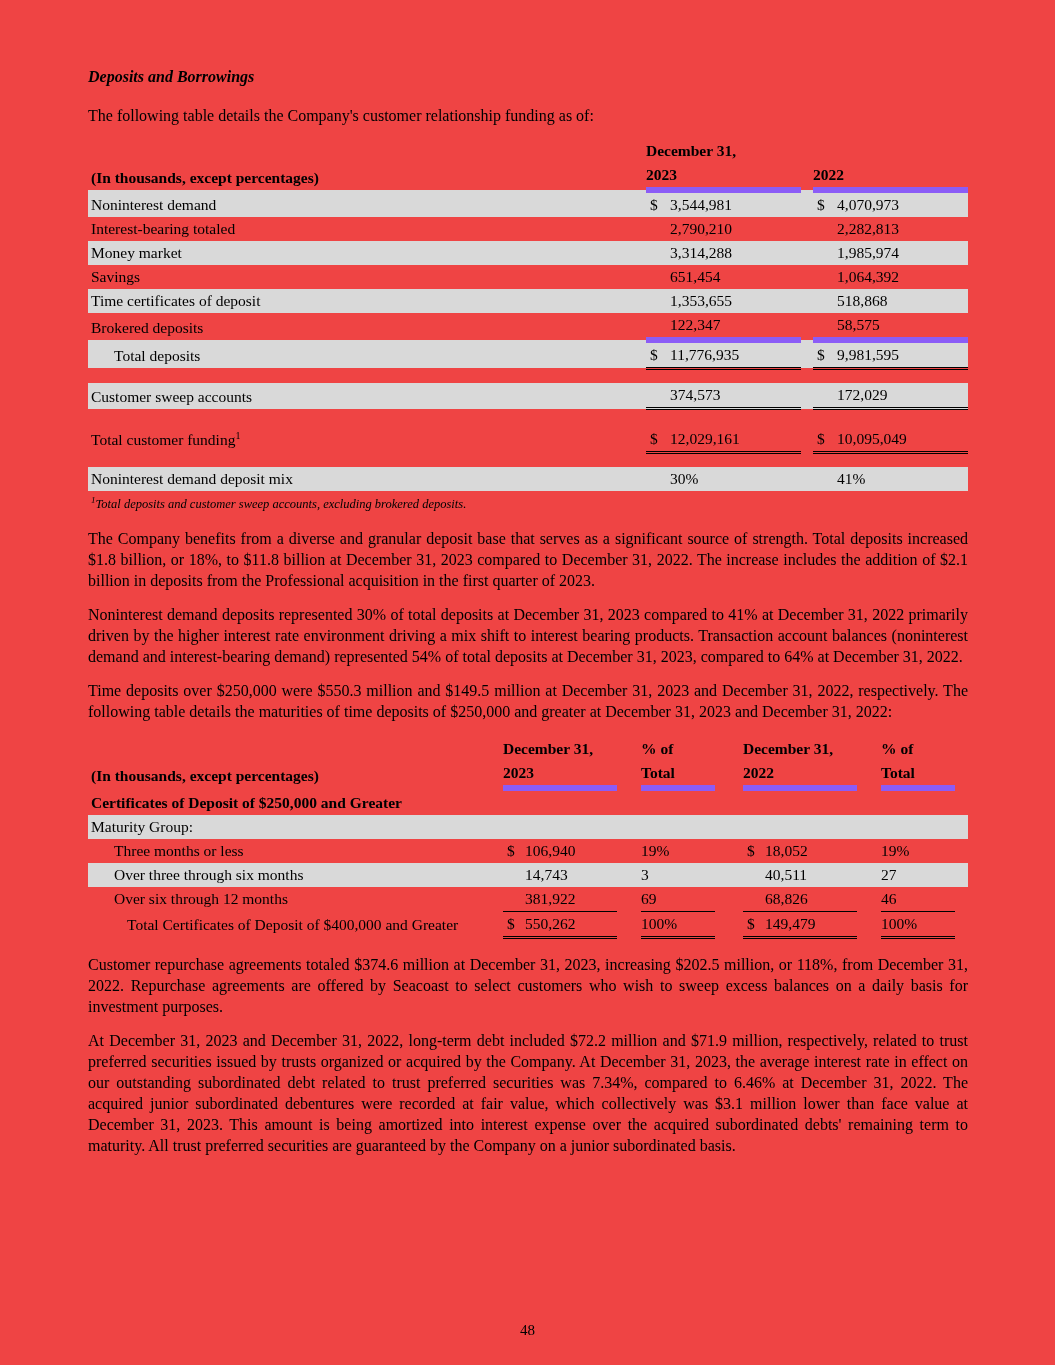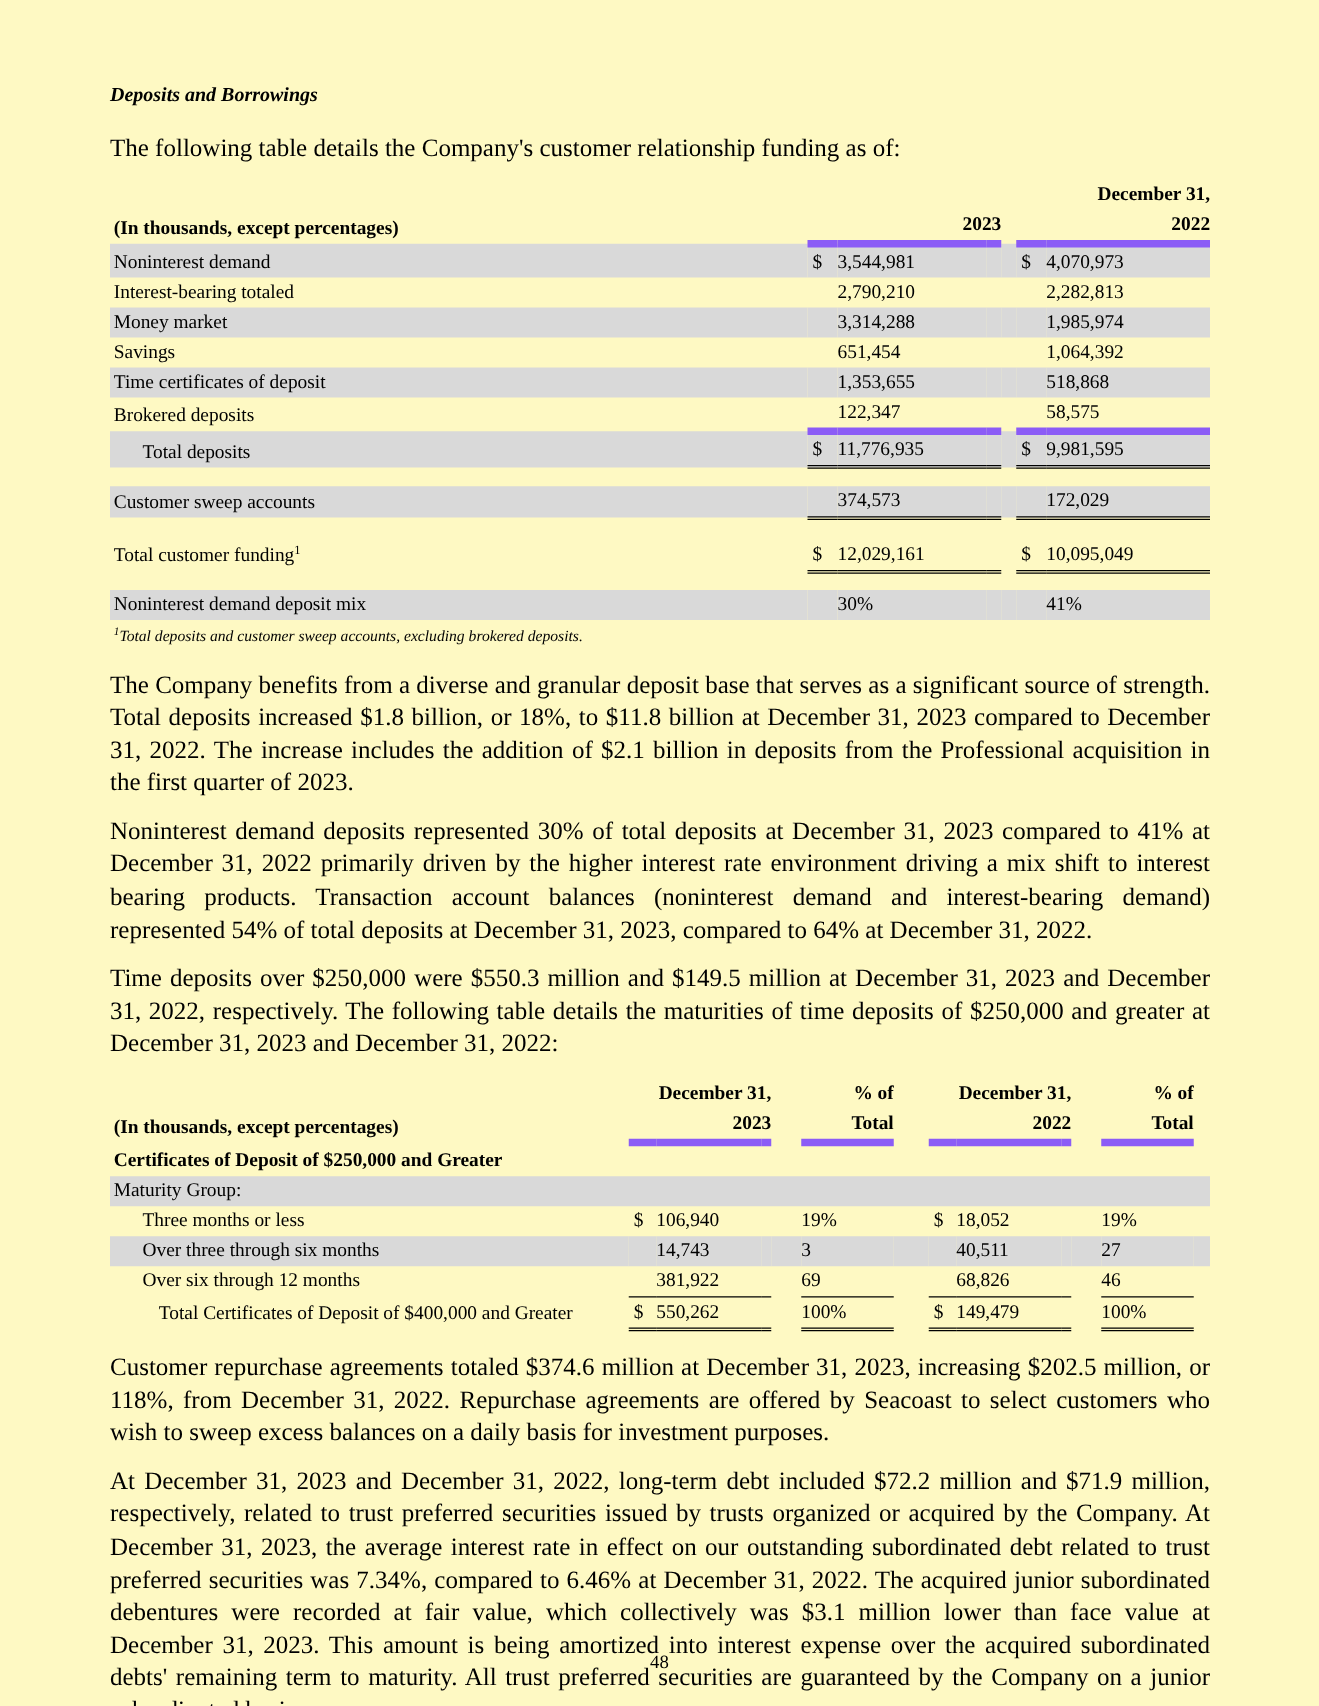--- a/index.html
+++ b/index.html
@@ -1,28 +1,28 @@
 <!DOCTYPE html>
 <html><head>
 <meta charset="utf-8">
 <style>
   * { margin:0; padding:0; box-sizing:border-box; }
   html, body { background:#ffffff; }
   body { width:1055px; font-family:"Liberation Serif","DejaVu Serif",serif; color:#000; }
-  .page { position:relative; width:1055px; height:1365px; padding:68px 87px 0 88px; overflow:hidden; background:#fef9c3; }
+  .page { position:relative; width:1055px; height:1365px; padding:68px 87px 0 88px; overflow:hidden; background:#ef4444; }
   .heading { font-size:16px; font-weight:bold; font-style:italic; margin-bottom:20px; }
-  .para { font-size:20px; line-height:1.31; text-align:justify; margin-bottom:13px; }
+  .para { font-size:16px; line-height:1.31; text-align:justify; margin-bottom:13px; }
   .intro { margin-bottom:6px; text-align:left; }
   table { border-collapse:collapse; width:880px; font-size:15.5px; table-layout:fixed; }
   td { vertical-align:bottom; padding:2px 0; line-height:20px; height:24px; overflow:visible; }
   .t1 { margin-top:12px; }
   .t2 { margin-top:14px; margin-bottom:16px; }
   .shade { background:#d9d9d9;margin-top:20px; }
   .b { font-weight:bold; }
-  .c { text-align:right; }
+  .c { text-align:left; }
   .lbl { padding-left:3px; white-space:nowrap; }
   .ind1 { padding-left:26px; }
   .ind2 { padding-left:39px; }
   .sym { text-align:left; padding-left:4px; }
   .num { }
   .pct { }
   .u-single { border-bottom:6px solid #8b5cf6; }
   .u-double { border-bottom:3px double #000; }
   .t-single { border-top:1px solid #000; }
   tr.spacer td { height:15px; padding:0; }

